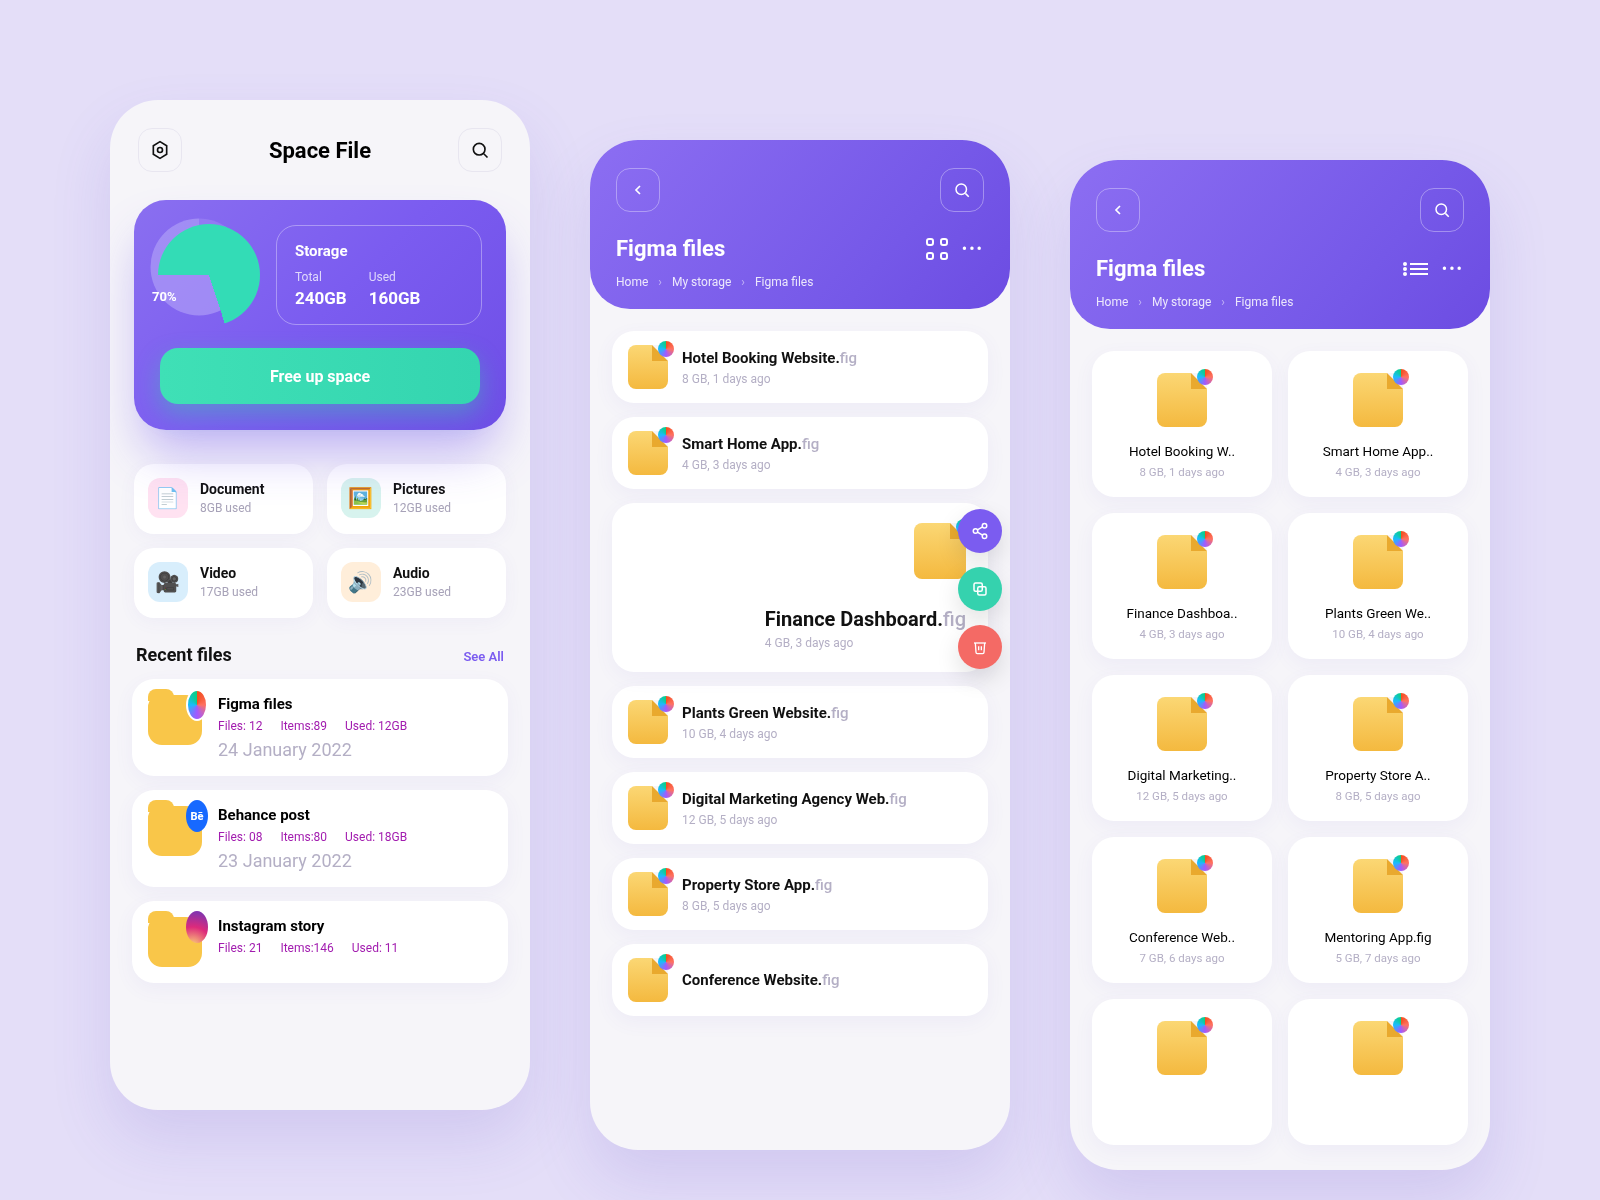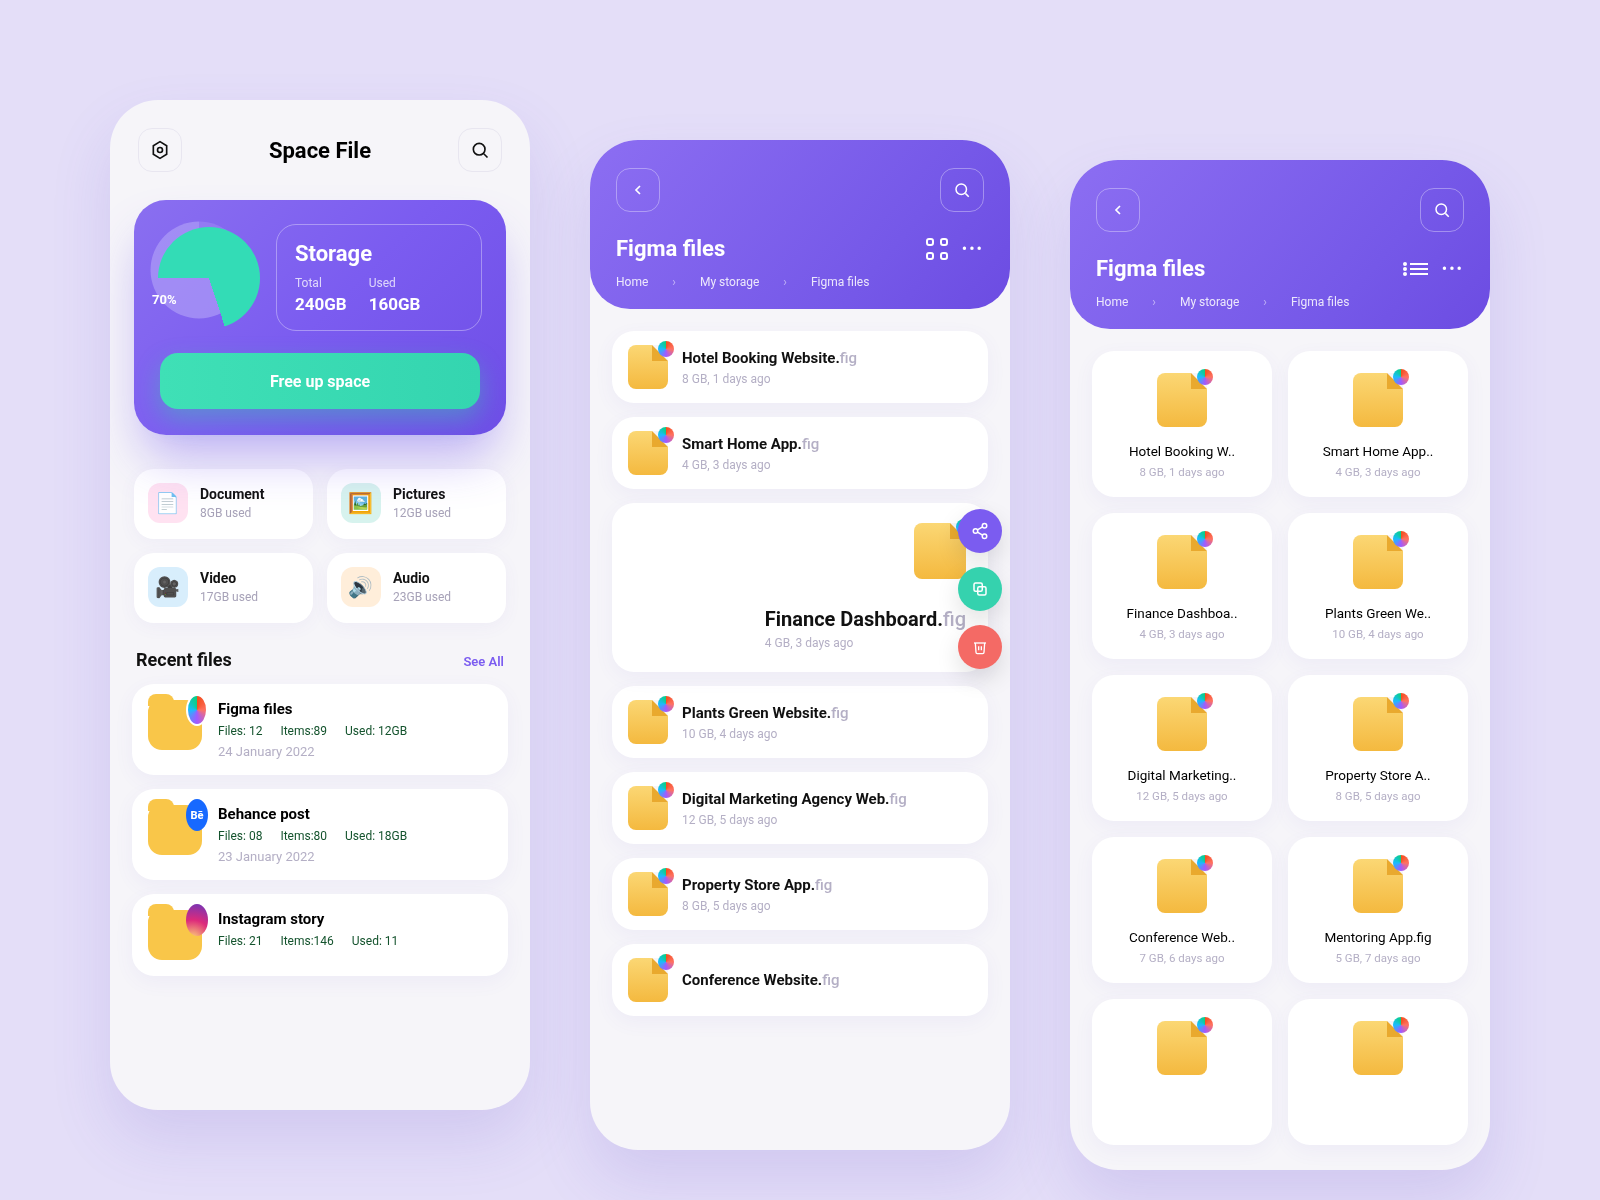--- a/index.html
+++ b/index.html
@@ -12,21 +12,21 @@
 .topbar{display:flex;align-items:center;justify-content:space-between;padding:28px 28px 20px}
 .iconbtn{width:44px;height:44px;border-radius:14px;border:1.5px solid #e8e6f0;display:flex;align-items:center;justify-content:center;color:#111;cursor:pointer}
 .app-title{font-size:22px;font-weight:700;color:#000}
 .storage-card{margin:8px 24px 0;border-radius:32px;padding:24px 24px 26px;background:linear-gradient(135deg,#8a6ff0 0%,#7b5cf0 50%,#6e4ee6 100%);box-shadow:0 30px 50px -10px rgba(120,90,240,.45);position:relative;color:#fff}
 .storage-top{display:flex;gap:16px;align-items:center}
 .pie{position:relative;width:102px;height:102px;flex-shrink:0}
 .pie-back{position:absolute;inset:0;border-radius:50%;background:conic-gradient(#9d86f5 0 30%,#b5a5f9 30% 100%);opacity:.6;filter:blur(.5px);transform:translate(-10px,-8px) scale(.95)}
 .pie-front{position:absolute;inset:0;border-radius:50%;background:conic-gradient(#33dcb6 0 70%,transparent 70% 100%);transform:rotate(-90deg)}
 .pie-pct{position:absolute;left:-6px;bottom:22px;font-size:13px;font-weight:700;color:#fff}
 .stat-box{flex:1;border:1px solid rgba(255,255,255,.35);border-radius:20px;padding:16px 18px}
-.stat-title{font-size:22px;font-weight:700;margin-bottom:10px}
+.stat-title{font-size:15px;font-weight:700;margin-bottom:10px}
 .stat-row{display:flex;gap:22px}
 .stat-lbl{font-size:12px;opacity:.75;margin-bottom:4px}
 .stat-val{font-size:17px;font-weight:700}
 .free-btn{margin:22px 2px 0;height:56px;border-radius:18px;background:linear-gradient(90deg,#3fe0b6,#34d5b0);display:flex;align-items:center;justify-content:center;font-weight:700;font-size:16px;color:#fff;cursor:pointer;box-shadow:0 10px 24px rgba(50,210,170,.4)}
 
 .cat-grid{display:grid;grid-template-columns:1fr 1fr;gap:14px;padding:34px 24px 0}
 .cat{background:#fff;border-radius:20px;padding:14px 14px 16px;display:flex;gap:12px;align-items:center;box-shadow:0 4px 18px rgba(100,80,200,.05);cursor:pointer}
 .cat-icon{width:40px;height:40px;border-radius:12px;display:flex;align-items:center;justify-content:center;font-size:20px}
 .cat-name{font-size:14px;font-weight:700;color:#111;margin-bottom:4px}
 .cat-sub{font-size:12px;color:#a7a2b8}
@@ -37,33 +37,33 @@
 .see-all{font-size:13px;font-weight:600;color:#7b5cf0;cursor:pointer}
 .recent-list{padding:0 22px;display:flex;flex-direction:column;gap:14px}
 .recent{background:#fff;border-radius:22px;padding:16px;display:flex;gap:16px;box-shadow:0 6px 20px rgba(100,80,200,.06);cursor:pointer}
 .folder{width:54px;height:50px;background:#f9c649;border-radius:12px 16px 14px 14px;position:relative;flex-shrink:0}
 .folder::before{content:"";position:absolute;top:-6px;left:0;width:26px;height:12px;background:#f9c649;border-radius:8px 8px 0 0}
 .folder-badge{position:absolute;right:-6px;top:-6px;width:22px;height:32px;border-radius:50%;display:flex;align-items:center;justify-content:center;font-size:11px;font-weight:800;color:#fff}
 .fb-figma{background:conic-gradient(#f24e1e,#ff7262,#a259ff,#1abcfe,#0acf83);border:2px solid #fff}
 .fb-be{background:#1769ff}.fb-ig{background:radial-gradient(circle at 30% 110%,#feda77 0%,#dd2a7b 50%,#8134af 90%)}
 .rec-body{flex:1}
 .rec-name{font-size:15px;font-weight:700;margin-bottom:6px}
-.rec-meta{display:flex;gap:18px;font-size:12px;color:#14532d}
-.rec-date{font-size:13px;color:#b4afc5;margin-top:6px}
+.rec-meta{display:flex;gap:18px;font-size:12px;color:#a21caf}
+.rec-date{font-size:18px;color:#b4afc5;margin-top:6px}
 
 
 .chrome{background:linear-gradient(130deg,#8c6ef2,#7558e8 70%,#6c4ce2);border-radius:0 0 40px 40px;padding:28px 26px 20px;color:#fff}
 .chrome-row1{display:flex;justify-content:space-between;align-items:center;margin-bottom:24px}
 .btn-ghost{width:44px;height:44px;border-radius:14px;border:1.5px solid rgba(255,255,255,.35);display:flex;align-items:center;justify-content:center;cursor:pointer;color:#fff}
 .chrome-row2{display:flex;justify-content:space-between;align-items:center;margin-bottom:14px}
 .folder-title{font-size:22px;font-weight:700}
 .chrome-actions{display:flex;gap:14px;align-items:center}
 .g4b{position:absolute;width:8px;height:8px;border:2px solid #fff;border-radius:3px}
 .more-dots{letter-spacing:2px;cursor:pointer}
-.crumbs{display:flex;gap:24px;align-items:center;font-size:12px;opacity:.85}
+.crumbs{display:flex;gap:10px;align-items:center;font-size:12px;opacity:.85}
 .crumb{cursor:pointer}
 .crumb-sep{opacity:.6}
 
 .file-list{padding:22px 22px 0;display:flex;flex-direction:column;gap:14px}
 .file-item{background:#fff;border-radius:22px;padding:14px 16px;display:flex;gap:14px;align-items:center;box-shadow:0 6px 20px rgba(100,80,200,.06);cursor:pointer}
 .file-ic{width:40px;height:44px;background:linear-gradient(180deg,#fbd774,#f4b93f);border-radius:8px;position:relative;flex-shrink:0}
 .file-ic::before{content:"";position:absolute;right:0;top:0;border-width:8px;border-style:solid;border-color:#f6f5f9 #f6f5f9 #e9a92e #e9a92e;border-top-right-radius:8px}
 .fi-badge{position:absolute;right:-6px;top:-4px;width:16px;height:16px;border-radius:50%;background:conic-gradient(#f24e1e,#ff7262,#a259ff,#1abcfe,#0acf83)}
 .file-body{flex:1}
 .file-name{font-size:15px;font-weight:700;color:#111}

